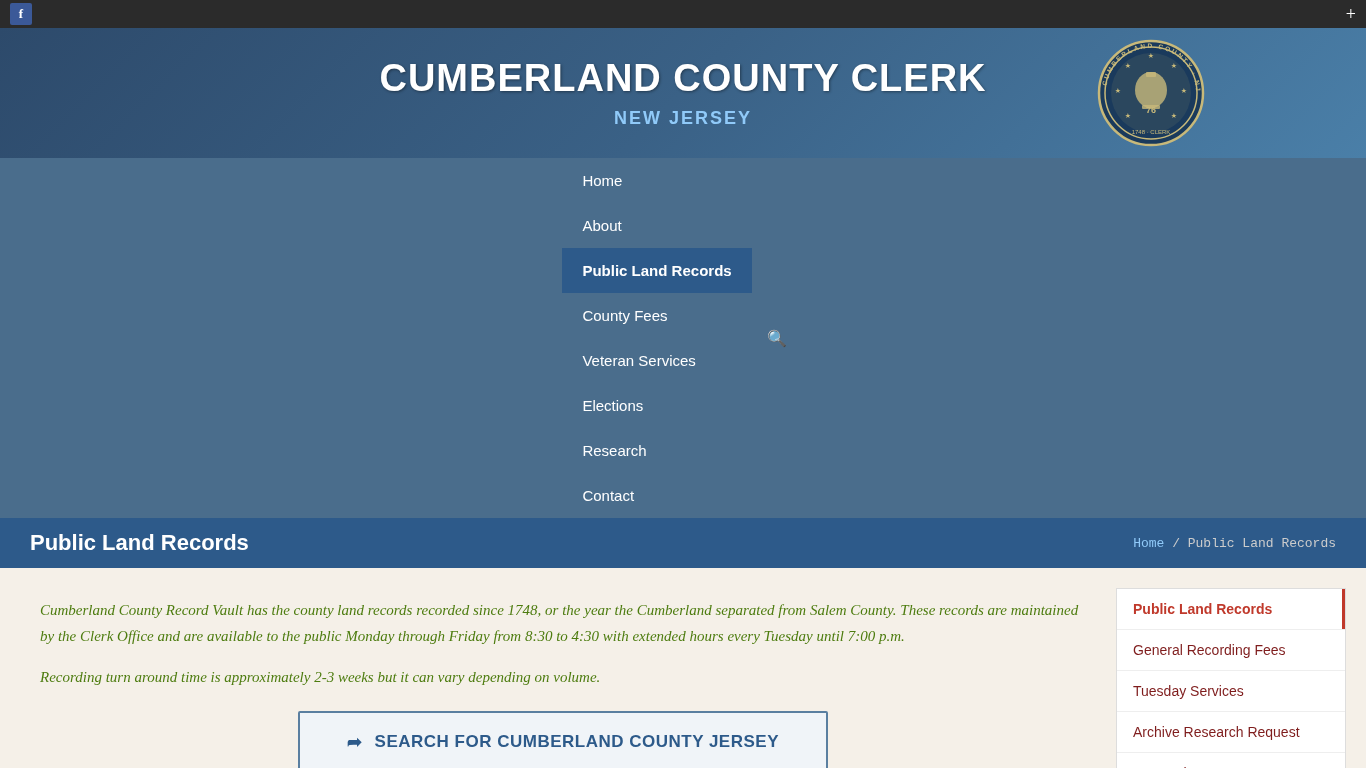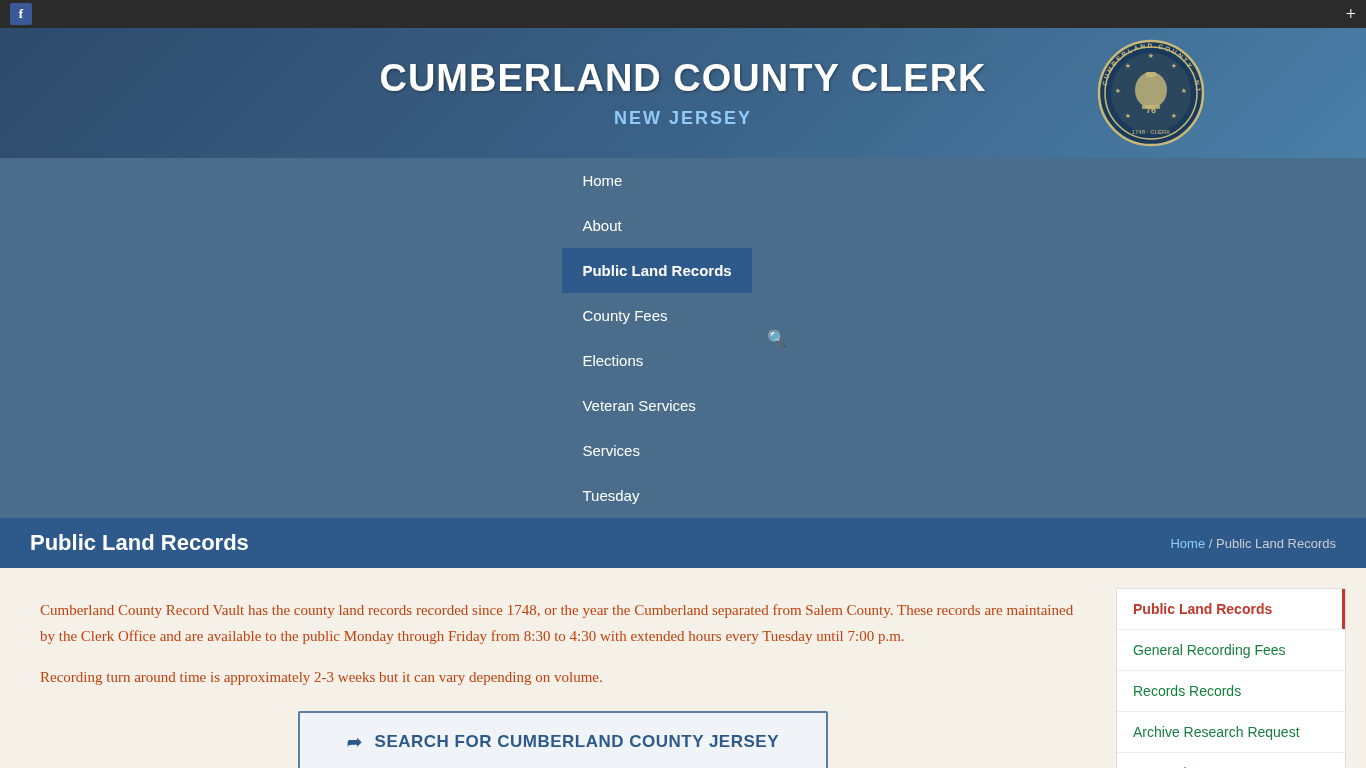--- a/index.html
+++ b/index.html
@@ -112,43 +112,44 @@
     }
     #page-title {
       color: white;
       font-size: 22px;
       font-weight: bold;
       font-family: Arial, sans-serif;
     }
     #breadcrumb {
       color: #ccc;
       font-size: 13px;
-      font-family: Liberation Sans, sans-serif;
+      font-family: Liberation Mono, monospace;
     }
     #breadcrumb a { color: #90caf9; text-decoration: none; }
     #breadcrumb span { color: #ccc; }
 
     
     #main-content {
       display: flex;
       max-width: 1366px;
       padding: 20px;
       gap: 20px;
     }
 
     
     #content-area {
       flex: 1;
       padding: 10px 10px 10px 20px;
     }
     #content-text {
-      color: #c2410c;
+      color: #4d7c0f;
       line-height: 1.7;
       font-size: 15px;
       margin-bottom: 20px;
+      font-style: italic;
     }
     #content-text p { margin-bottom: 16px; }
 
     
     .search-btn {
       display: flex;
       align-items: center;
       justify-content: center;
       gap: 12px;
       border: 2px solid #5a7fa0;
@@ -180,21 +181,21 @@
     #sidebar {
       width: 230px;
       flex-shrink: 0;
       background: white;
       border: 1px solid #ddd;
       padding: 0;
     }
     .sidebar-item {
       display: block;
       padding: 12px 16px;
-      color: #15803d;
+      color: #7f1d1d;
       font-family: Arial, sans-serif;
       font-size: 14px;
       text-decoration: none;
       border-bottom: 1px solid #eee;
       cursor: pointer;
       position: relative;
     }
     .sidebar-item.active {
       color: #c0392b;
       font-weight: bold;
@@ -249,24 +250,24 @@
     <text x="55" y="96" text-anchor="middle" font-size="6" fill="#c8b97a" font-family="Arial">1748 · CLERK</text>
   </svg>
 </div>
 
 <nav id="nav">
   <div id="nav-items-container">
       <a class="nav-item">Home</a>
       <a class="nav-item">About</a>
       <a class="nav-item active">Public Land Records</a>
       <a class="nav-item">County Fees</a>
+      <a class="nav-item">Veteran Services</a>
       <a class="nav-item">Elections</a>
-      <a class="nav-item">Veteran Services</a>
-      <a class="nav-item">Services</a>
-      <a class="nav-item">Tuesday</a>
+      <a class="nav-item">Research</a>
+      <a class="nav-item">Contact</a>
     </div>
   <div id="search-nav-icon">🔍</div>
 </nav>
 
 <div id="page-title-bar">
   <div id="page-title">Public Land Records</div>
   <div id="breadcrumb">
     <a>Home</a>
     <span> / </span>
     <span>Public Land Records</span>
@@ -287,18 +288,18 @@
         <span>SEARCH FOR CUMBERLAND COUNTY JERSEY</span>
       </button>
     </div>
 
   </div>
 
   <div id="sidebar">
     <div id="sidebar-items">
         <a class="sidebar-item active">Public Land Records</a>
         <a class="sidebar-item">General Recording Fees</a>
-        <a class="sidebar-item">Records Records</a>
+        <a class="sidebar-item">Tuesday Services</a>
         <a class="sidebar-item">Archive Research Request</a>
         <a class="sidebar-item">Cover Sheet Page</a>
       </div>
   </div>
 </div>
 
 </body></html>

